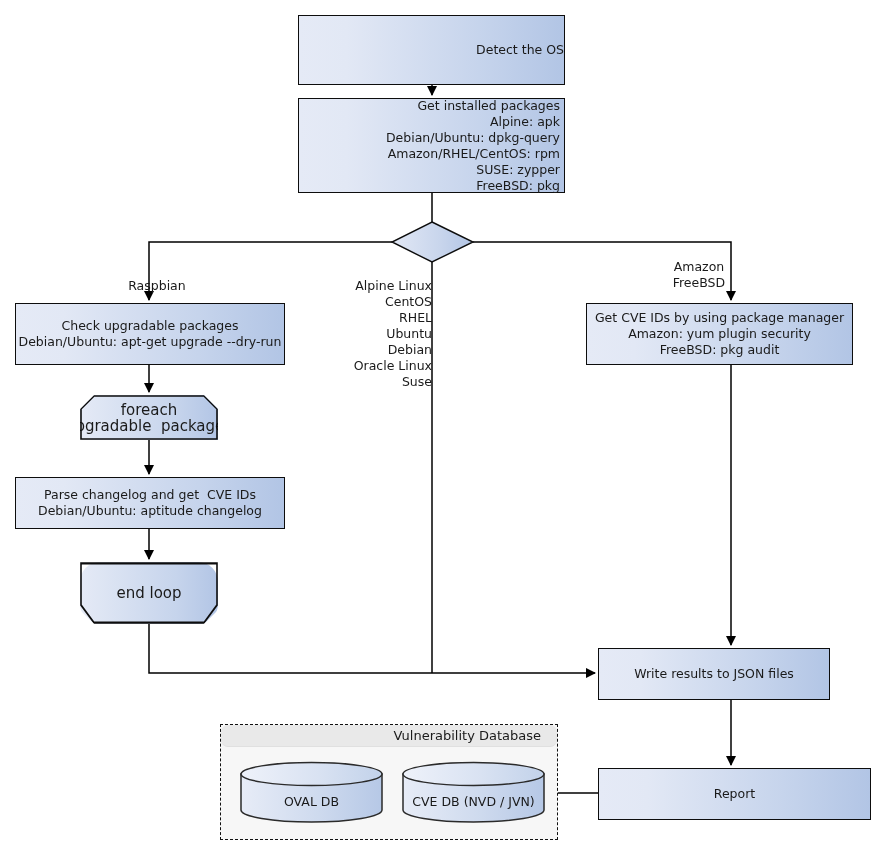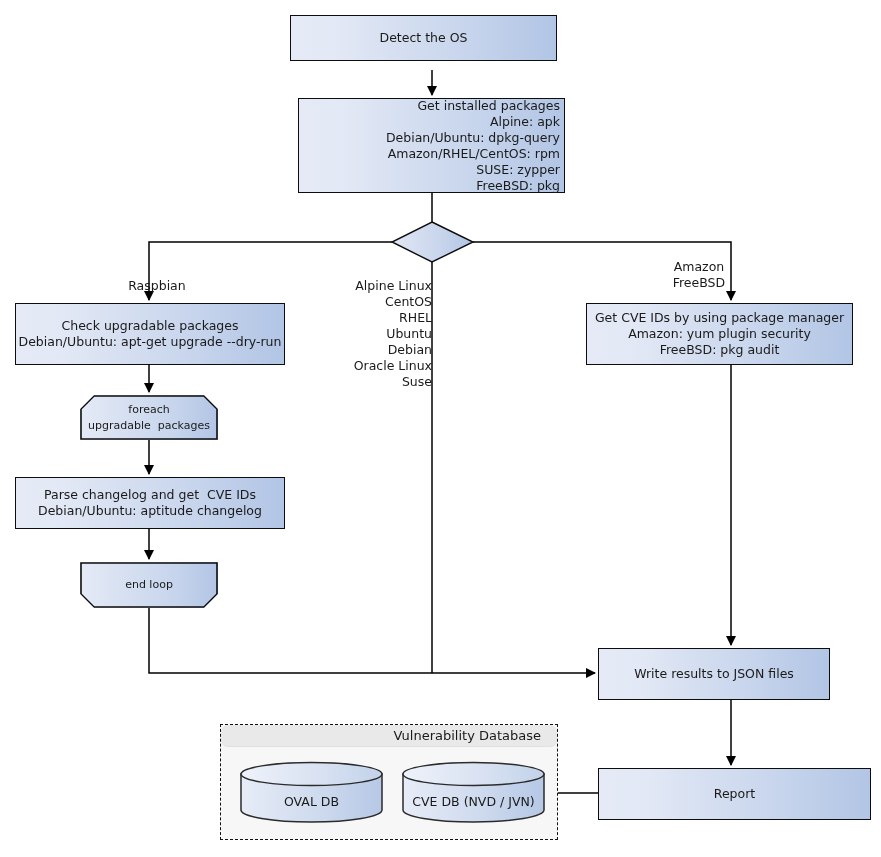--- a/index.html
+++ b/index.html
@@ -51,21 +51,21 @@
   
   .loopstart, .loopend {
     position: absolute;
     box-sizing: border-box;
     display: flex;
     flex-direction: column;
     justify-content: center;
     align-items: center;
     text-align: center;
     color: #1a1a1a;
-    font-size: 11px;
+    font-size: 15px;
     line-height: 16px;
     white-space: pre;
     background: linear-gradient(to right, #e5eaf6 0%, #dce4f3 20%, #c6d4ec 70%, #b2c5e5 100%);
   }
   .loopstart {
     clip-path: polygon(14px 0, calc(100% - 14px) 0, 100% 14px, 100% 100%, 0 100%, 0 14px);
   }
   .loopend {
     clip-path: polygon(0 0, 100% 0, 100% calc(100% - 14px), calc(100% - 14px) 100%, 14px 100%, 0 calc(100% - 14px));
   }
@@ -158,21 +158,21 @@
     <g>
       <linearGradient id="dgrad" x1="0" y1="0" x2="1" y2="0">
         <stop offset="0%" stop-color="#e2e8f5"></stop>
         <stop offset="60%" stop-color="#c8d5ec"></stop>
         <stop offset="100%" stop-color="#b2c5e5"></stop>
       </linearGradient>
       <polygon points="432,222 473,242 432,262 392,242" fill="url(#dgrad)" stroke="#0d0d0d" stroke-width="1.4"></polygon>
     </g>
   </svg>
 
-  <div class="node boxnode ctr" style="left:290px; top:15px; width:267px; height:46px;">
+  <div class="node boxnode ctr" style="left:298px; top:15px; width:267px; height:70px;align-items:flex-end;">
     <span class="ln">Detect the OS</span>
   </div>
 
   <div class="node boxnode rgt" style="left:298px; top:98px; width:267px; height:95px;">
     <span class="ln">Get installed packages</span>
     <span class="ln">Alpine: apk</span>
     <span class="ln">Debian/Ubuntu: dpkg-query</span>
     <span class="ln">Amazon/RHEL/CentOS: rpm</span>
     <span class="ln">SUSE: zypper</span>
     <span class="ln">FreeBSD: pkg</span>
@@ -214,21 +214,21 @@
     </svg>
     <span class="ln">foreach</span>
     <span class="ln">upgradable  packages</span>
   </div>
 
   <div class="node boxnode ctr" style="left:15px; top:477px; width:270px; height:52px;">
     <span class="ln">Parse changelog and get  CVE IDs</span>
     <span class="ln">Debian/Ubuntu: aptitude changelog</span>
   </div>
 
-  <div class="loopend" style="left:80px; top:562px; width:138px; height:46px;">
+  <div class="loopend" style="left:80px; top:562px; width:138px; height:62px;border-radius:20px;">
     <svg class="stroke" viewBox="0 0 138 46" width="138" height="46" preserveAspectRatio="none" xmlns="http://www.w3.org/2000/svg">
       <path d="M 1 1 L 137 1 L 137 32 L 124 45 L 14 45 L 1 32 Z" fill="none" stroke="#0d0d0d" stroke-width="1.6"></path>
     </svg>
     <span class="ln">end loop</span>
   </div>
 
   <div class="node boxnode ctr" style="left:598px; top:648px; width:232px; height:52px;">
     <span class="ln">Write results to JSON files</span>
   </div>
 

